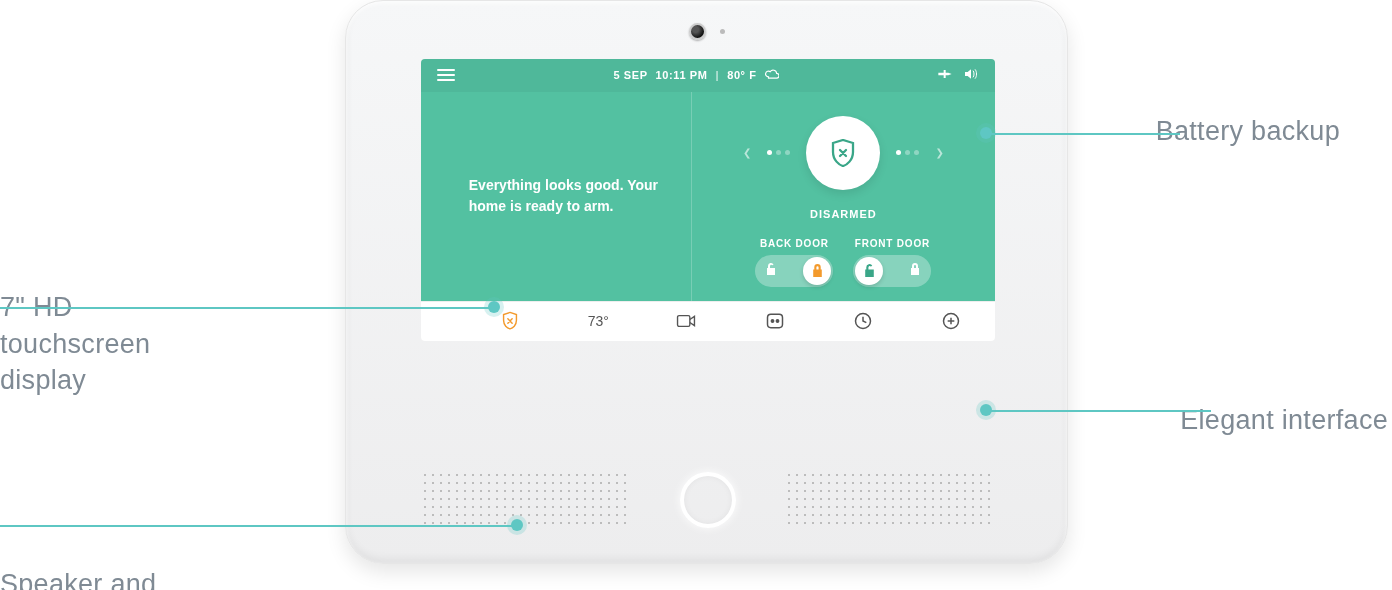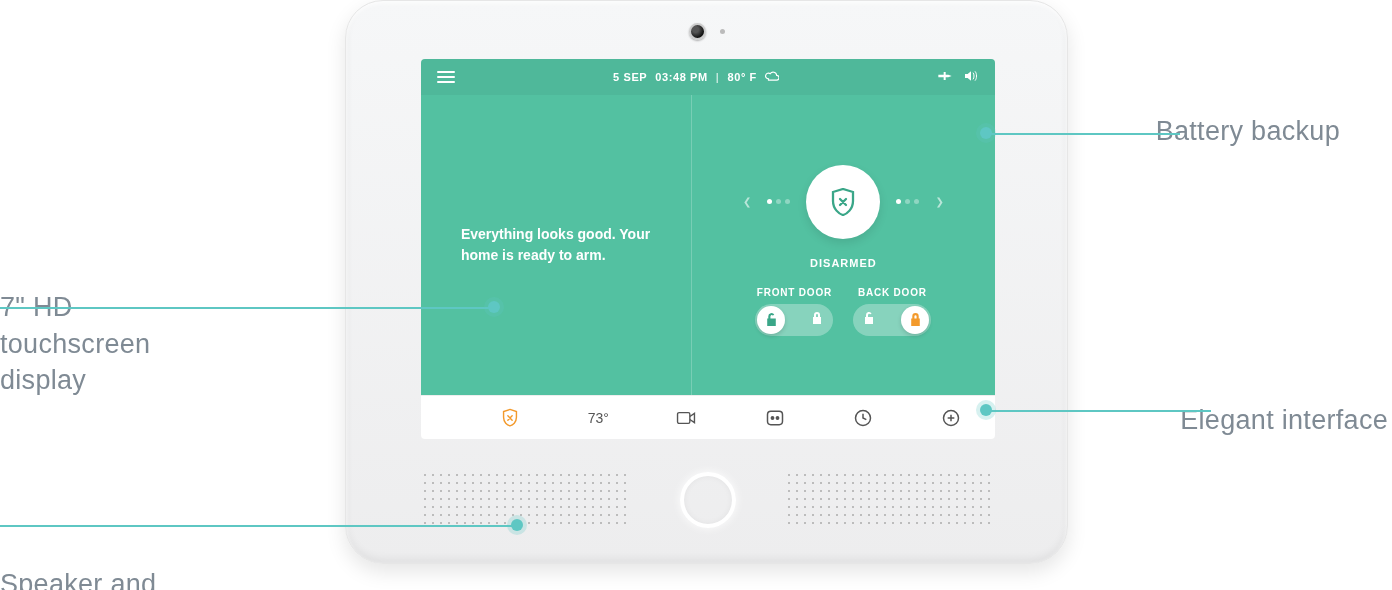--- a/index.html
+++ b/index.html
@@ -32,21 +32,21 @@
     display:flex; align-items:center; gap:14px;
   }
   .cam-lens { width:17px;height:17px;border-radius:50%;
     background: radial-gradient(circle at 35% 35%, #555 0 25%, #111 70%);
     border:2px solid #ccc; box-shadow:0 1px 2px rgba(0,0,0,.3);
   }
   .cam-dot { width:5px;height:5px;border-radius:50%;background:#bbb;}
 
   
   .screen {
-    position:absolute; left:75px; top:58px; width:574px; height:380px;
+    position:absolute; left:75px; top:58px; width:574px; height:282px;
     background:#fff; border-radius:4px; overflow:hidden;
     box-shadow: inset 0 0 0 1px #e5e5e5;
     display:flex; flex-direction:column;
   }
 
   
   .speaker-grill {
     position:absolute; bottom:28px; left:75px; width:574px; height:70px;
     display:flex; justify-content:space-between; align-items:center;
   }
@@ -70,21 +70,21 @@
   .topbar .center { flex:1; text-align:center; display:flex; gap:8px; justify-content:center; align-items:center;}
   .topbar .sep { opacity:.65;}
   .topbar .right { display:flex; gap:10px; align-items:center;}
   .menu-lines { width:18px; display:flex; flex-direction:column; gap:3px;}
   .menu-lines span{height:2px;background:#fff;border-radius:1px;}
 
   .main {
     flex:1; background:#53c1a1; color:#fff; display:flex;
   }
   .main-left {
-    width:47%; display:flex; align-items:center; justify-content:center;
+    width:47%; display:flex; align-items:center; justify-content:flex-end;
     padding:30px 32px;
   }
   .status-msg { font-size:14px; line-height:1.5; font-weight:600; max-width:190px;}
   .main-right {
     flex:1; border-left:1px solid rgba(255,255,255,.22);
     display:flex; flex-direction:column; align-items:center; justify-content:center;
     gap:18px; padding:24px 20px 14px;
   }
   .arm-row{ display:flex; align-items:center; gap:16px;}
   .arm-arrow{ color:rgba(255,255,255,.6); font-size:10px;}
@@ -153,21 +153,21 @@
   <div class="screen">
 
     <div class="topbar">
       <div class="menu-lines">
         <span></span>
           <span></span>
           <span></span>
       </div>
       <div class="center">
         <span>5  SEP</span>
-        <span>03:48 PM</span>
+        <span>10:11 PM</span>
         <span class="sep">|</span>
         <span>80° F</span>
         <span>
           <svg width="14" height="12" viewBox="0 0 24 20" fill="none" stroke="#fff" stroke-width="2">
             <path d="M6 15a5 5 0 1 1 3-9 6 6 0 0 1 11 3 4 4 0 0 1 0 8H6z"></path>
           </svg>
         </span>
       </div>
       <div class="right">
         <span>
@@ -207,52 +207,52 @@
             <span class="dot on"></span>
               <span class="dot"></span>
               <span class="dot"></span>
           </span>
           <span class="arm-arrow">❯</span>
         </div>
         <div class="arm-label">DISARMED</div>
 
         <div class="doors">
           <div class="door">
+            <div class="door-label">BACK DOOR</div>
+            <div class="switch right">
+              <span class="lock-ico">
+                <svg width="12" height="14" viewBox="0 0 12 14" fill="#fff">
+                    <path d="M3 6V4a3 3 0 0 1 5.6-1.5l-1.3.8A1.5 1.5 0 0 0 5 4v2h5v7H2V6h1z"></path>
+                  </svg>
+              </span>
+              <span class="lock-ico" style="opacity:0"></span>
+              <div class="knob">
+                <svg width="13" height="15" viewBox="0 0 12 14" fill="#f39a2c">
+                  <path d="M3 6V4a3 3 0 0 1 6 0v2h1v7H2V6h1zm2 0h2V4a1 1 0 1 0-2 0v2z"></path>
+                </svg>
+              </div>
+            </div>
+          </div>
+          <div class="door">
             <div class="door-label">FRONT DOOR</div>
             <div class="switch left">
               <span class="lock-ico" style="opacity:0">
               </span>
               <span class="lock-ico">
                 <svg width="12" height="14" viewBox="0 0 12 14" fill="#fff">
                     <path d="M3 6V4a3 3 0 0 1 6 0v2h1v7H2V6h1zm2 0h2V4a1 1 0 1 0-2 0v2z"></path>
                   </svg>
               </span>
               <div class="knob">
                 <svg width="13" height="15" viewBox="0 0 12 14" fill="#3aa688">
                   <path d="M3 6V4a3 3 0 0 1 5.6-1.5l-1.3.8A1.5 1.5 0 0 0 5 4v2h5v7H2V6h1z"></path>
                 </svg>
               </div>
             </div>
           </div>
-          <div class="door">
-            <div class="door-label">BACK DOOR</div>
-            <div class="switch right">
-              <span class="lock-ico">
-                <svg width="12" height="14" viewBox="0 0 12 14" fill="#fff">
-                    <path d="M3 6V4a3 3 0 0 1 5.6-1.5l-1.3.8A1.5 1.5 0 0 0 5 4v2h5v7H2V6h1z"></path>
-                  </svg>
-              </span>
-              <span class="lock-ico" style="opacity:0"></span>
-              <div class="knob">
-                <svg width="13" height="15" viewBox="0 0 12 14" fill="#f39a2c">
-                  <path d="M3 6V4a3 3 0 0 1 6 0v2h1v7H2V6h1zm2 0h2V4a1 1 0 1 0-2 0v2z"></path>
-                </svg>
-              </div>
-            </div>
-          </div>
         </div>
       </div>
     </div>
 
     <div class="tabbar">
       <div class="tab active">
         <svg viewBox="0 0 24 28" fill="none" stroke="#f39a2c" stroke-width="2">
           <path d="M12 2l9 3v8c0 7-5 11-9 12-4-1-9-5-9-12V5l9-3z"></path>
           <path d="M9 11l6 6M15 11l-6 6" stroke-linecap="round"></path>
         </svg>

